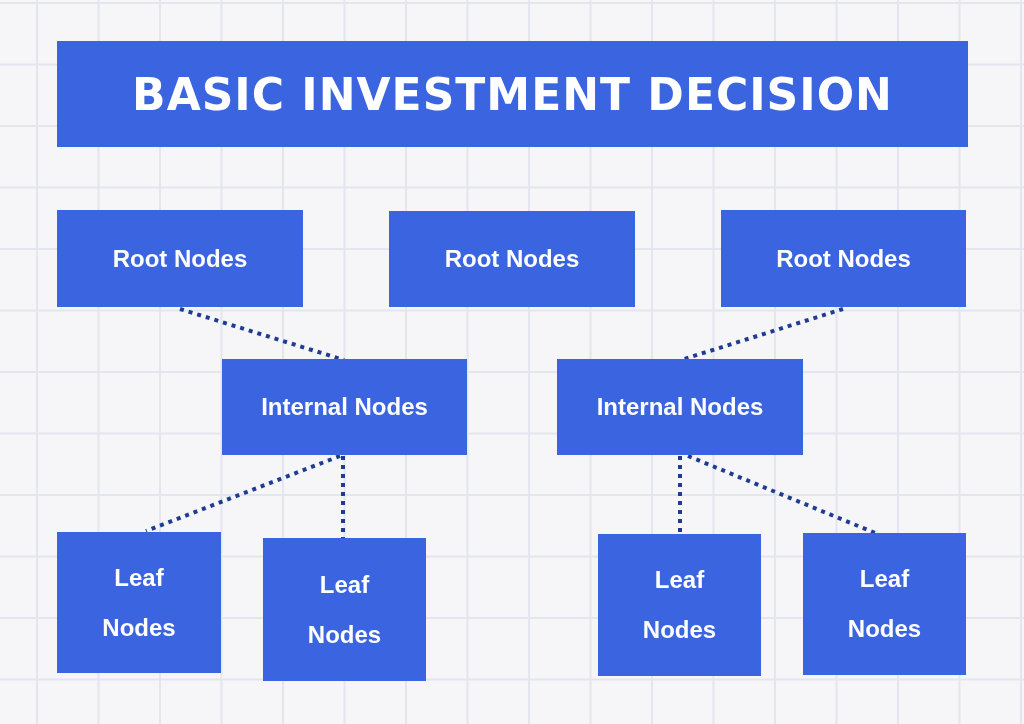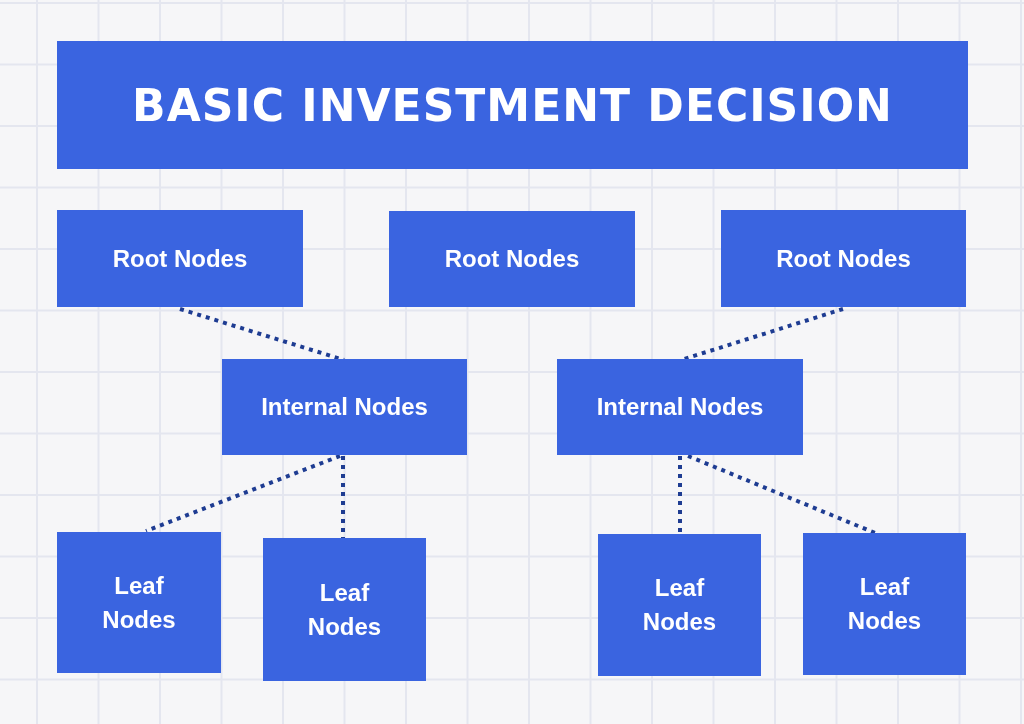--- a/index.html
+++ b/index.html
@@ -28,21 +28,21 @@
     position:absolute;
     background:var(--node-fill);
     color:var(--node-text);
     display:flex;
     align-items:center;
     justify-content:center;
     text-align:center;
   }
 
   .banner{
-    left:57px;top:41px;width:911px;height:128px;
+    left:57px;top:41px;width:911px;height:106px;
     font-family:"DejaVu Sans","Liberation Sans",sans-serif;
     font-weight:800;
     font-size:44px;
     letter-spacing:1px;
   }
 
   .node{
     font-weight:bold;
     font-size:24px;
   }
@@ -55,21 +55,21 @@
   .internal2{left:557px;top:359px;width:246px;height:96px;}
 
   .leaf1{left:57px;top:532px;width:164px;height:141px;}
   .leaf2{left:263px;top:538px;width:163px;height:143px;}
   .leaf3{left:598px;top:534px;width:163px;height:142px;}
   .leaf4{left:803px;top:533px;width:163px;height:142px;}
 
   .leaf .label{
     display:inline-block;
     width:110px;
-    line-height:34px;
+    line-height:50px;
   }
 
   .connectors{
     position:absolute;
     left:0;top:0;width:1024px;height:724px;
     pointer-events:none;
   }
   .connectors line{
     stroke:var(--connector);
     stroke-width:4;

